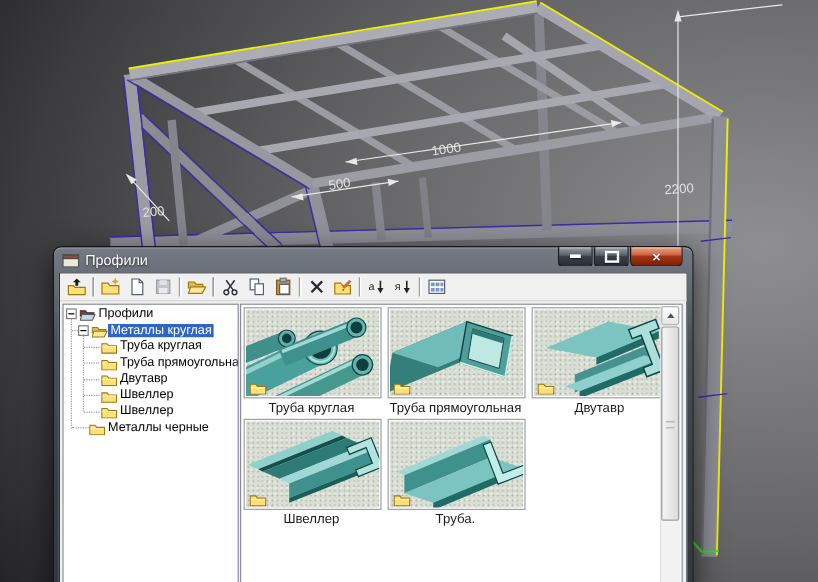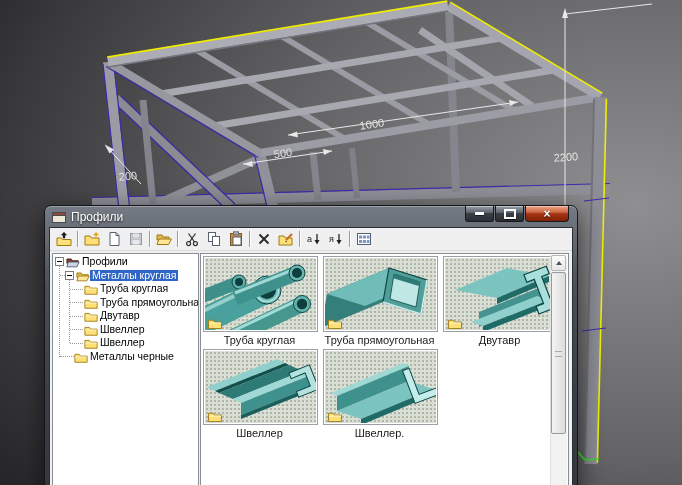--- a/index.html
+++ b/index.html
@@ -448,21 +448,21 @@
             <polygon points="12,60 84,30 108,38 36,68" fill="#7cc4c0"></polygon>
             <polygon points="36,68 108,38 108,44 36,74" fill="#1f6b68"></polygon>
             <g transform="translate(90,30) rotate(-21)">
               <path d="M-8,-14 h7 v28 h19 v7 h-26 z" fill="#c4ecea" stroke="#0d4543" stroke-width="1"></path>
             </g>
           </svg>
           <svg class="badge" viewBox="0 0 16 13">
                 <use href="#fol-c"></use>
               </svg>
         </div>
-        <div class="cap">Швеллер.</div>
+        <div class="cap">Труба.</div>
       </div>
 
       <div class="sbar">
         <div class="sbtn">
               <div class="tri-up"></div>
             </div>
         <div class="sthumb">
               <div class="sgrip"></div>
             </div>
       </div>

